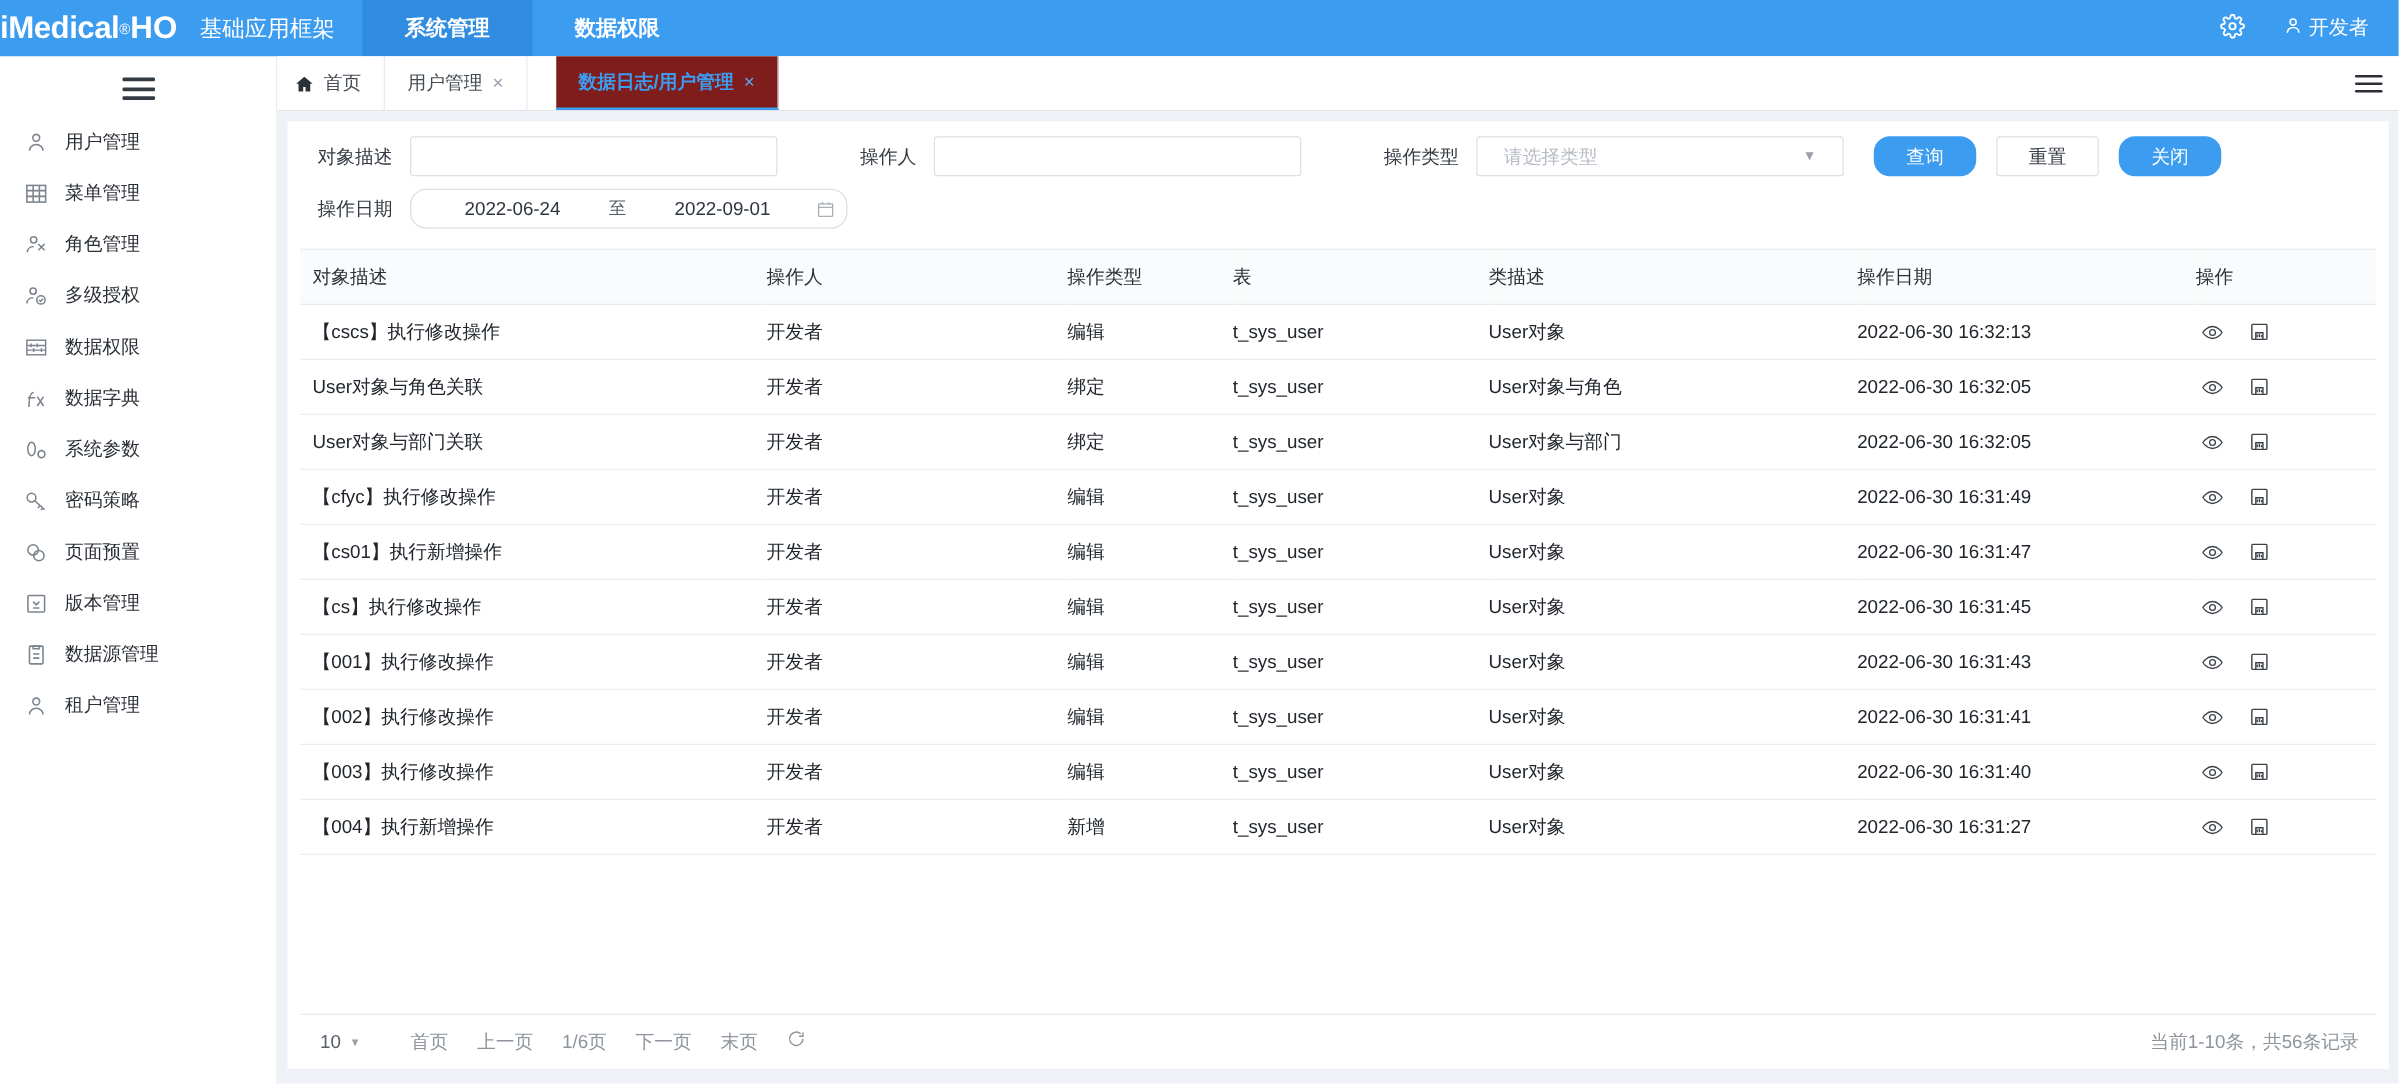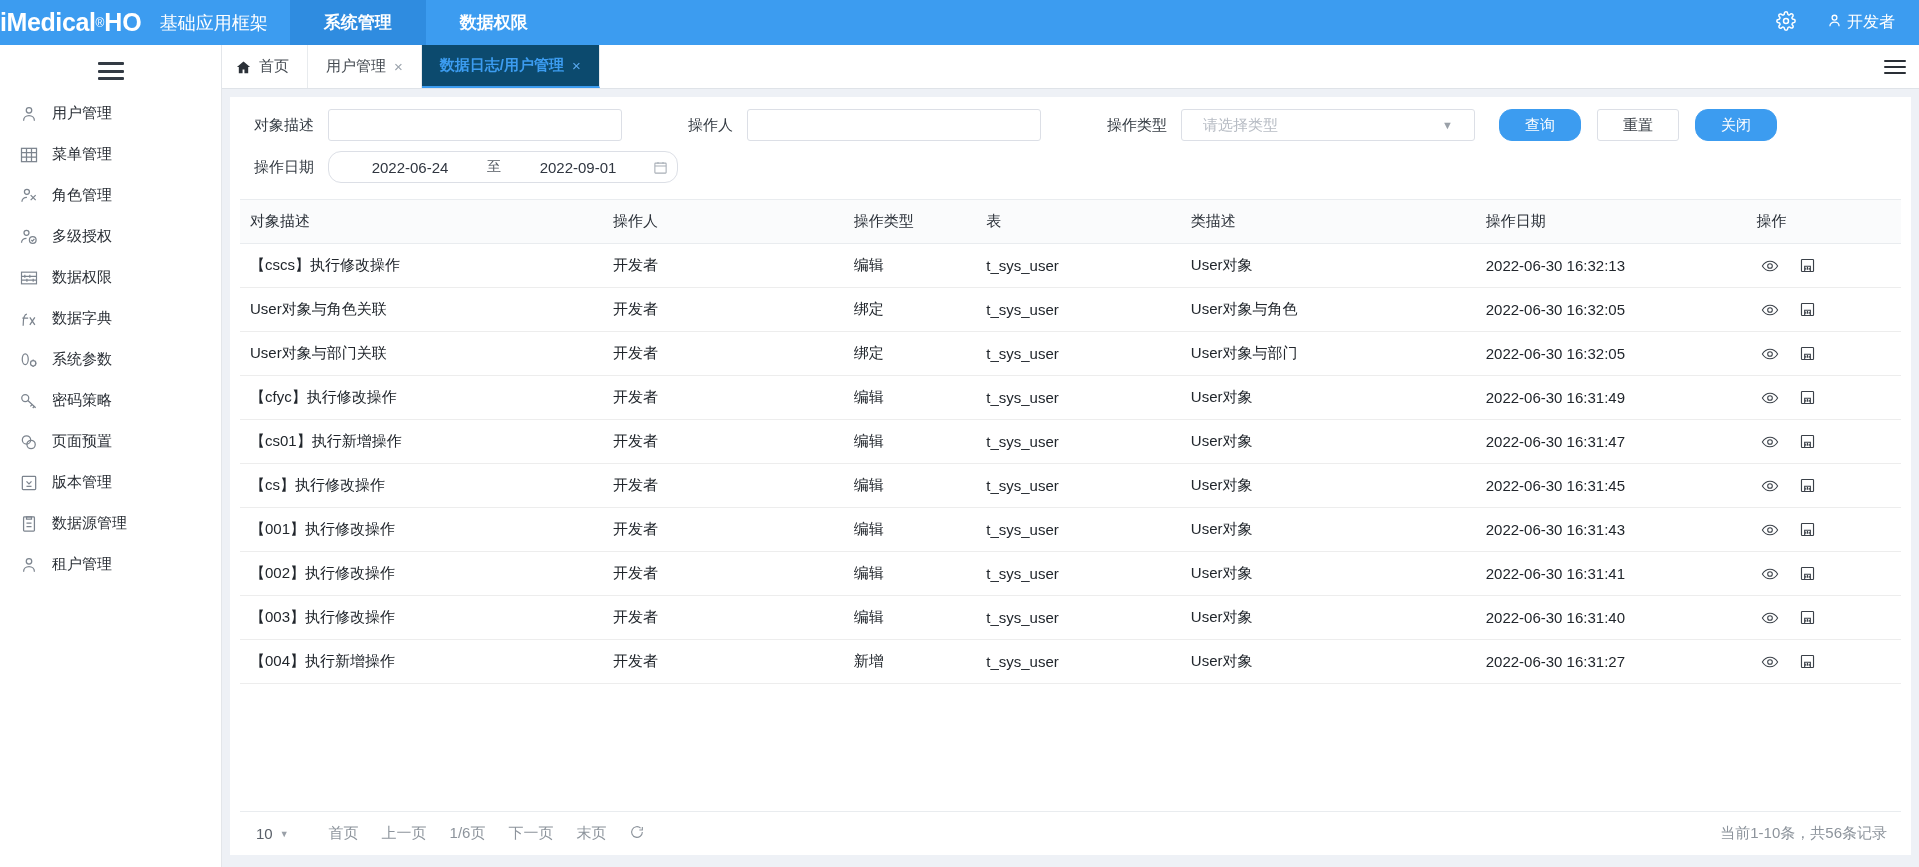--- a/index.html
+++ b/index.html
@@ -107,22 +107,23 @@
     font-size: 15px;
     color: #454b52;
     cursor: pointer;
     border-right: 1px solid #e8ebee;
     white-space: nowrap;
   }
   .tab.home { padding-left: 14px; }
   .tab.active {
     color: #3c9cf0;
     font-weight: bold;
-    background: #0c4a6e;
+    background: #7f1d1d;
     border-bottom: 2px solid #3c9cf0;
+    margin-left: 23px;
   }
   .tab .closex { font-size: 15px; color: #9aa2ab; }
   .tab.active .closex { color: #5aa9ef; font-weight: normal; }
   .home-icon { width: 15px; height: 14px; display: inline-block; }
   #tabstrip .burger-right {
     margin-left: auto;
     display: flex; align-items: center; justify-content: center;
     width: 48px; cursor: pointer;
   }
   #tabstrip .burger-right .burger-icon i { background: #2a2f36; height: 2px; }

